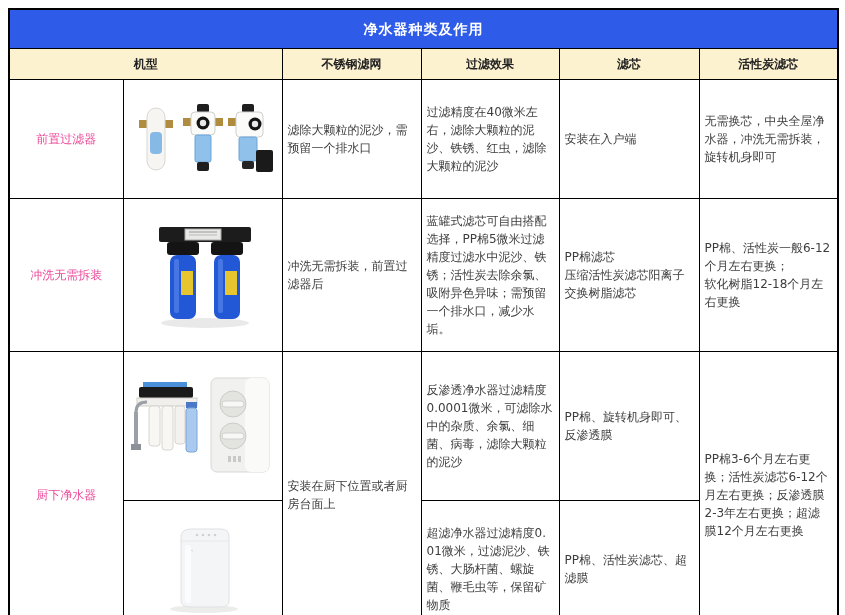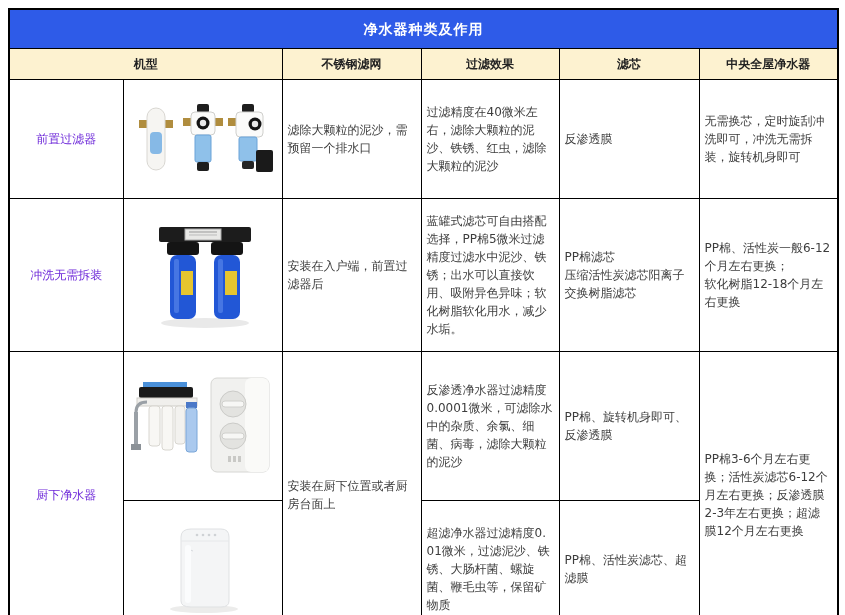--- a/index.html
+++ b/index.html
@@ -23,21 +23,21 @@
   }
   tr.title-row td{
     background:#2e5be8;color:#ffffff;
     font-size:14px;font-weight:bold;text-align:center;
     height:34px;white-space:normal;letter-spacing:1px;
   }
   tr.head-row td{
     background:#fdf2d0;color:#222222;
     font-weight:bold;text-align:center;height:26px;white-space:normal;
   }
-  td.model-cell{text-align:center;color:#6d28d9;}
+  td.model-cell{text-align:center;color:#ec4899;}
   td.img-cell{padding:1px;text-align:center;vertical-align:middle;background:#fff;}
   tr.r1{height:84px;}
   tr.r2{height:118px;}
   tr.r3a{height:115px;}
   tr.r3b{height:103px;}
   svg{display:block;margin:0 auto;}
 </style>
 </head>
 <body>
 
@@ -55,21 +55,21 @@
     <tbody>
         <tr class="title-row">
       <td colspan="6">净水器种类及作用</td>
     </tr>
 
     <tr class="head-row">
       <td colspan="2">机型</td>
       <td>不锈钢滤网</td>
       <td>过滤效果</td>
       <td>滤芯</td>
-      <td>中央全屋净水器</td>
+      <td>活性炭滤芯</td>
     </tr>
 
     <tr class="r1">
       <td class="model-cell">前置过滤器</td>
       <td class="img-cell">
         <svg width="152" height="78" viewBox="0 0 152 78">
 
           <rect x="10" y="20" width="9" height="8" fill="#b08d3e"></rect>
               <rect x="35" y="20" width="9" height="8" fill="#b08d3e"></rect>
           <rect x="18" y="8" width="18" height="62" rx="9" fill="#f6f5f2" stroke="#d9d7d2"></rect>
@@ -89,22 +89,22 @@
           <rect x="107" y="12" width="27" height="25" rx="4" fill="#fbfbfa" stroke="#cfcfcc"></rect>
           <circle cx="126" cy="24" r="6.5" fill="#141414"></circle>
               <circle cx="126" cy="24" r="3.2" fill="#e9e9e9"></circle>
           <rect x="110" y="37" width="18" height="24" rx="2" fill="#8fc1ea" stroke="#6aa3d8"></rect>
           <rect x="127" y="50" width="17" height="22" rx="2" fill="#1a1a1a"></rect>
           <rect x="113" y="61" width="12" height="8" rx="2" fill="#242424"></rect>
         </svg>
       </td>
       <td>滤除大颗粒的泥沙，需预留一个排水口</td>
       <td>过滤精度在40微米左右，滤除大颗粒的泥沙、铁锈、红虫，滤除大颗粒的泥沙</td>
-      <td>反渗透膜</td>
-      <td>无需换芯，定时旋刮冲洗即可，冲洗无需拆装，旋转机身即可</td>
+      <td>安装在入户端</td>
+      <td>无需换芯，中央全屋净水器，冲洗无需拆装，旋转机身即可</td>
     </tr>
 
     <tr class="r2">
       <td class="model-cell">冲洗无需拆装</td>
       <td class="img-cell">
         <svg width="152" height="112" viewBox="0 0 152 112">
           <ellipse cx="76" cy="104" rx="44" ry="5" fill="#e9e9e9"></ellipse>
           <rect x="30" y="8" width="92" height="15" rx="2" fill="#1c1c1c"></rect>
           <rect x="56" y="10" width="36" height="11" fill="#e8e8e6" stroke="#aaa"></rect>
           <line x1="60" y1="13" x2="88" y2="13" stroke="#999" stroke-width="1"></line>
@@ -112,22 +112,22 @@
           <rect x="38" y="23" width="32" height="13" rx="3" fill="#141414"></rect>
           <rect x="82" y="23" width="32" height="13" rx="3" fill="#141414"></rect>
           <rect x="41" y="36" width="26" height="64" rx="7" fill="#2257d6"></rect>
           <rect x="85" y="36" width="26" height="64" rx="7" fill="#2257d6"></rect>
           <rect x="45" y="40" width="5" height="54" rx="2" fill="#4a7ae4" opacity="0.9"></rect>
           <rect x="89" y="40" width="5" height="54" rx="2" fill="#4a7ae4" opacity="0.9"></rect>
           <rect x="52" y="52" width="12" height="24" fill="#e6c52f"></rect>
           <rect x="96" y="52" width="12" height="24" fill="#e6c52f"></rect>
         </svg>
       </td>
-      <td>安装在入户端，前置过滤器后</td>
-      <td>蓝罐式滤芯可自由搭配选择，PP棉5微米过滤精度过滤水中泥沙、铁锈；出水可以直接饮用、吸附异色异味；软化树脂软化用水，减少水垢。</td>
+      <td>冲洗无需拆装，前置过滤器后</td>
+      <td>蓝罐式滤芯可自由搭配选择，PP棉5微米过滤精度过滤水中泥沙、铁锈；活性炭去除余氯、吸附异色异味；需预留一个排水口，减少水垢。</td>
       <td>PP棉滤芯
 压缩活性炭滤芯阳离子交换树脂滤芯</td>
       <td>PP棉、活性炭一般6-12个月左右更换；
 软化树脂12-18个月左右更换</td>
     </tr>
 
     <tr class="r3a">
       <td class="model-cell" rowspan="2">厨下净水器</td>
       <td class="img-cell">
         <svg width="150" height="108" viewBox="0 0 150 108">

